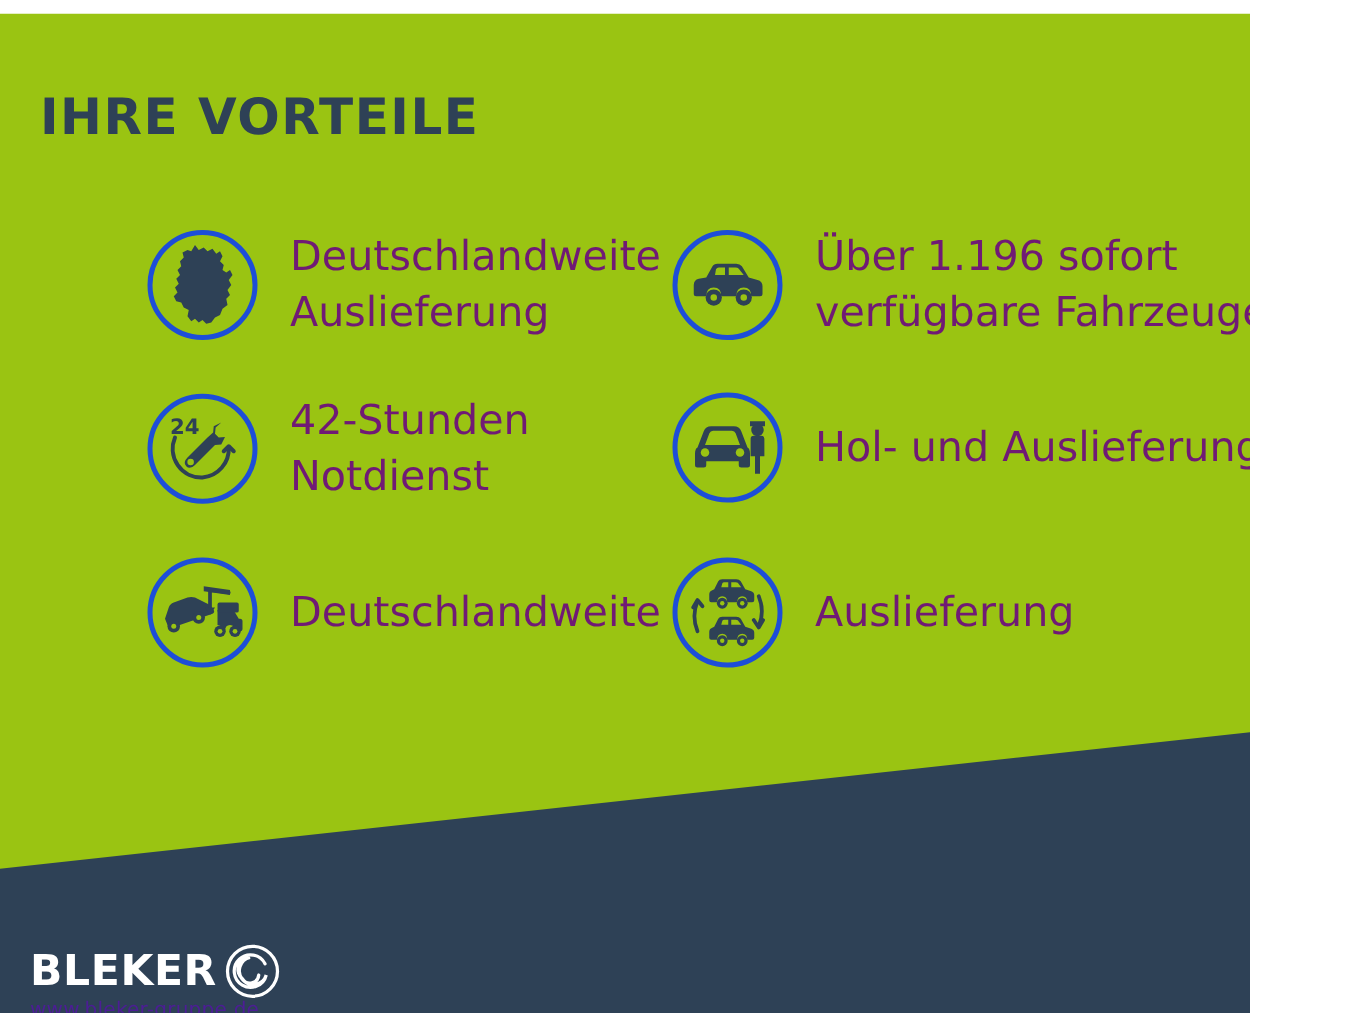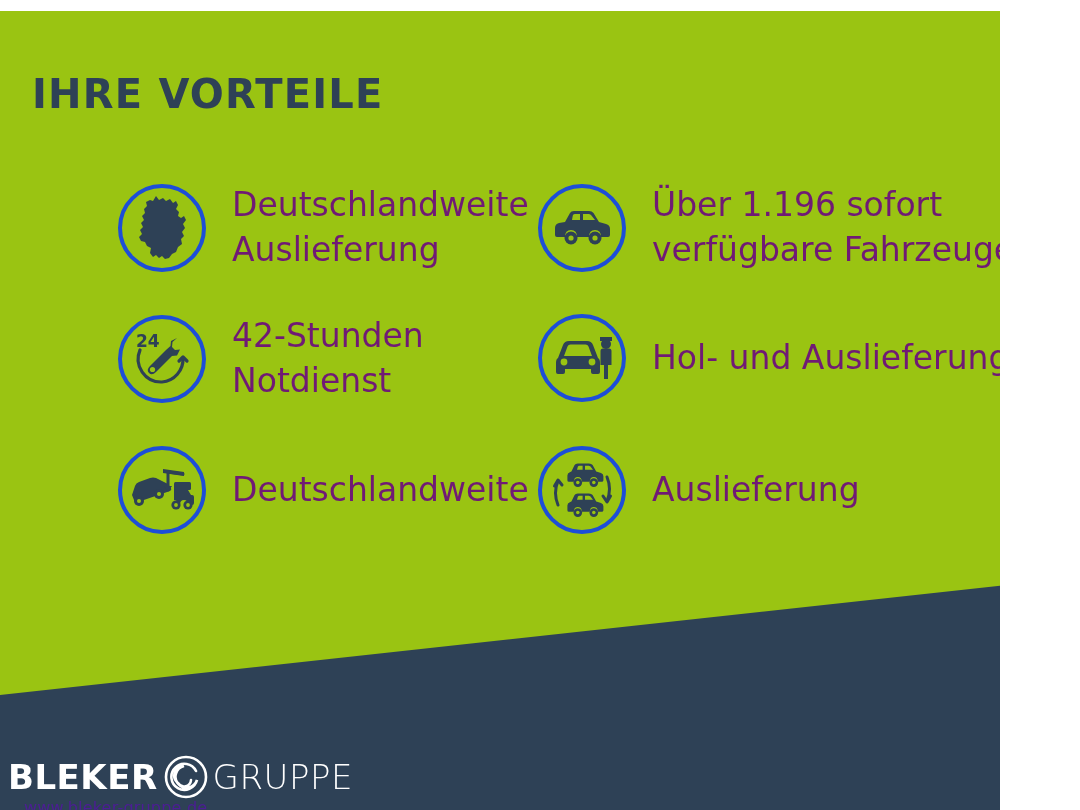--- a/index.html
+++ b/index.html
@@ -71,21 +71,21 @@
     margin-left: 26px;
     color: #701a75;
     font-size: 33px;
     line-height: 1.35;
     white-space: pre-line;
     font-weight: normal;
   }
   
   .logo {
     position: absolute;
-    left: 8px;
+    left: 24px;
     top: 742px;
     display: flex;
     align-items: center;
   }
   .logo-bleker {
     color: #ffffff;
     font-size: 34px;
     font-weight: bold;
     letter-spacing: 0.5px;
     line-height: 1;
@@ -236,18 +236,17 @@
   </div>
 
   <div class="logo">
     <span class="logo-bleker">BLEKER</span>
     <span class="logo-mark">
       <svg width="48" height="48" viewBox="0 0 48 48" aria-hidden="true">
         <circle cx="24" cy="24" r="20" fill="none" stroke="#ffffff" stroke-width="2.6"></circle>
         <path d="M34 18 A13 13 0 1 0 35 27 A11 11 0 1 1 22 13 A9.5 9.5 0 0 0 16 30 A7 7 0 0 0 29 27" fill="none" stroke="#ffffff" stroke-width="2.6" stroke-linecap="round"></path>
       </svg>
     </span>
-    <span class="logo-gruppe">GRUPPE</span>
   </div>
 
   <div class="logo-url">www.bleker-gruppe.de</div>
 
 </div>
 
 </body></html>

